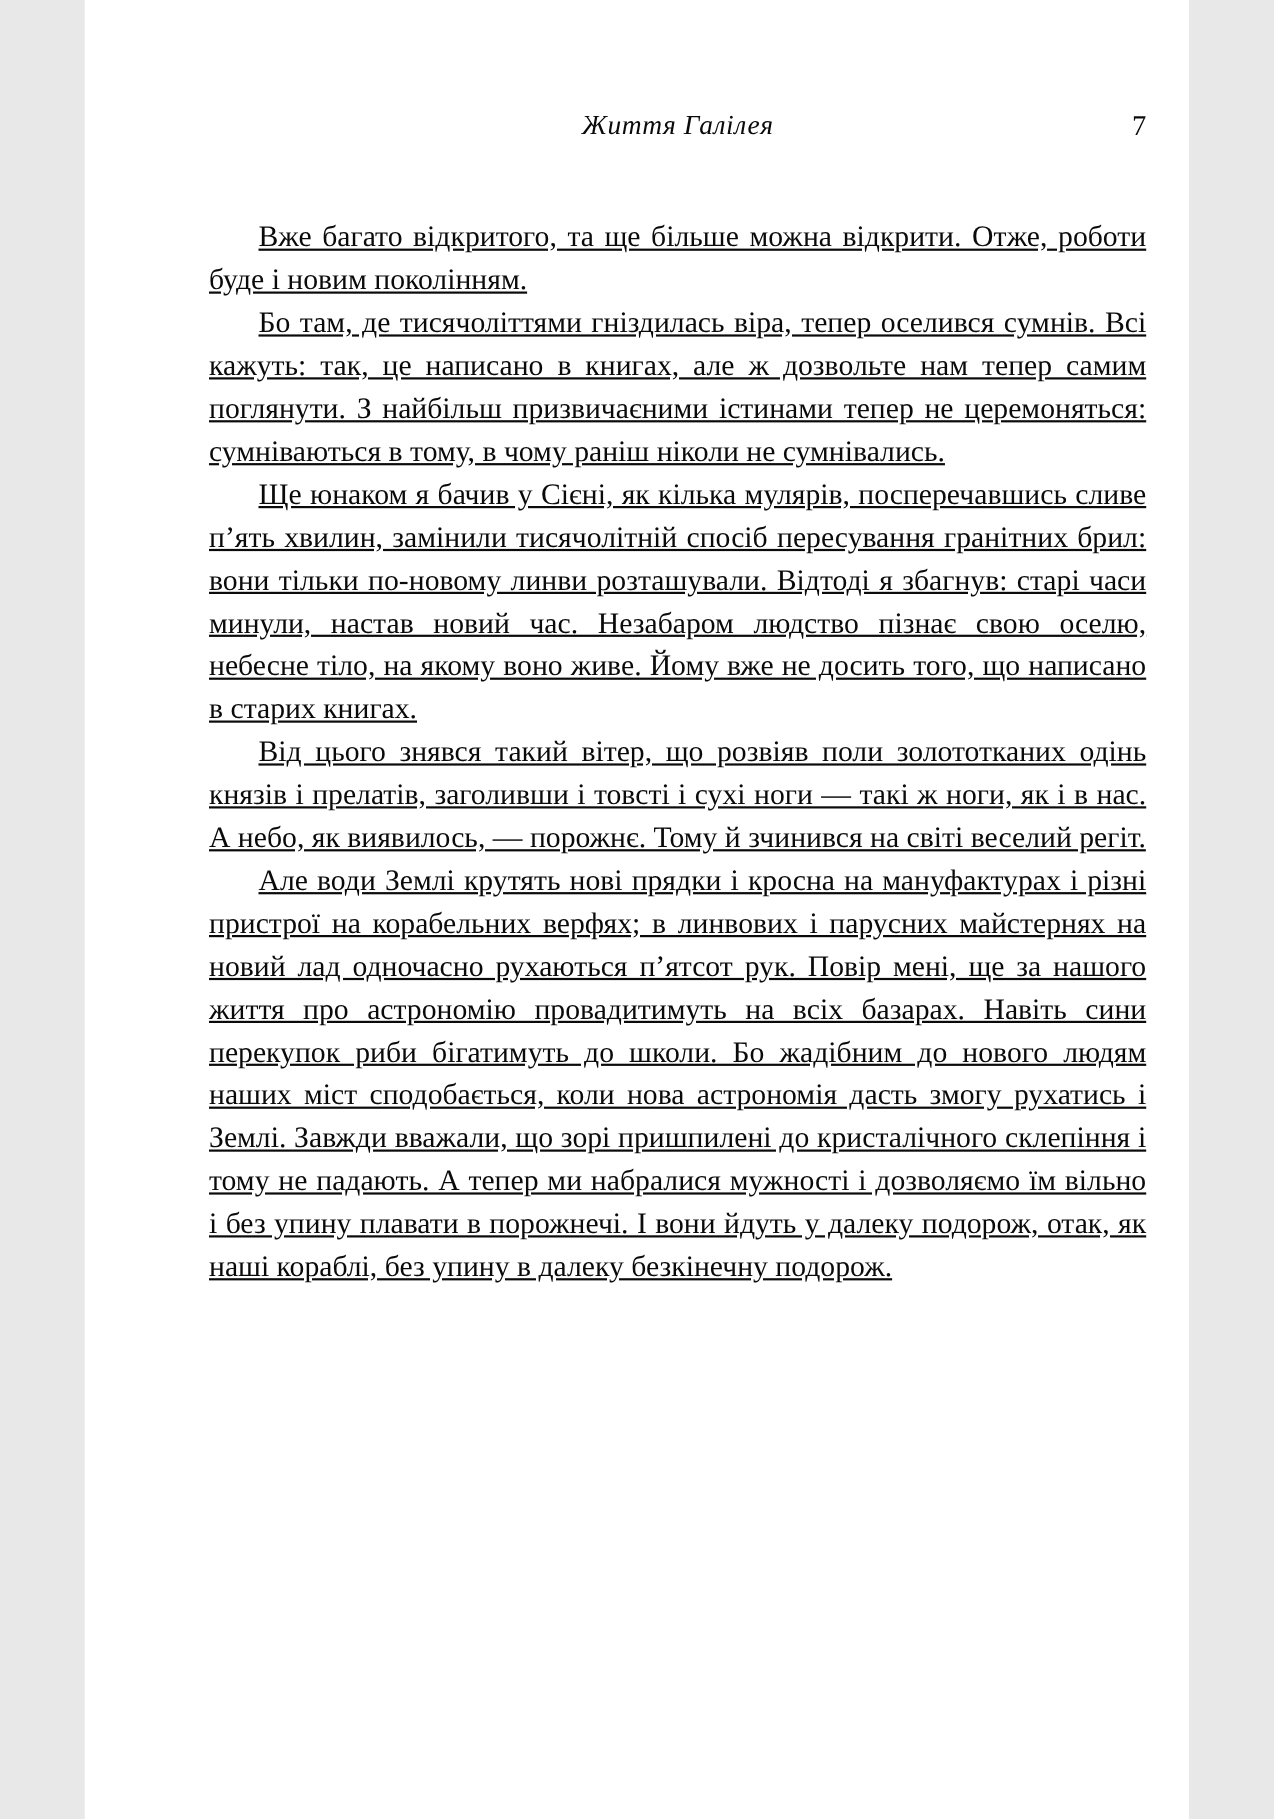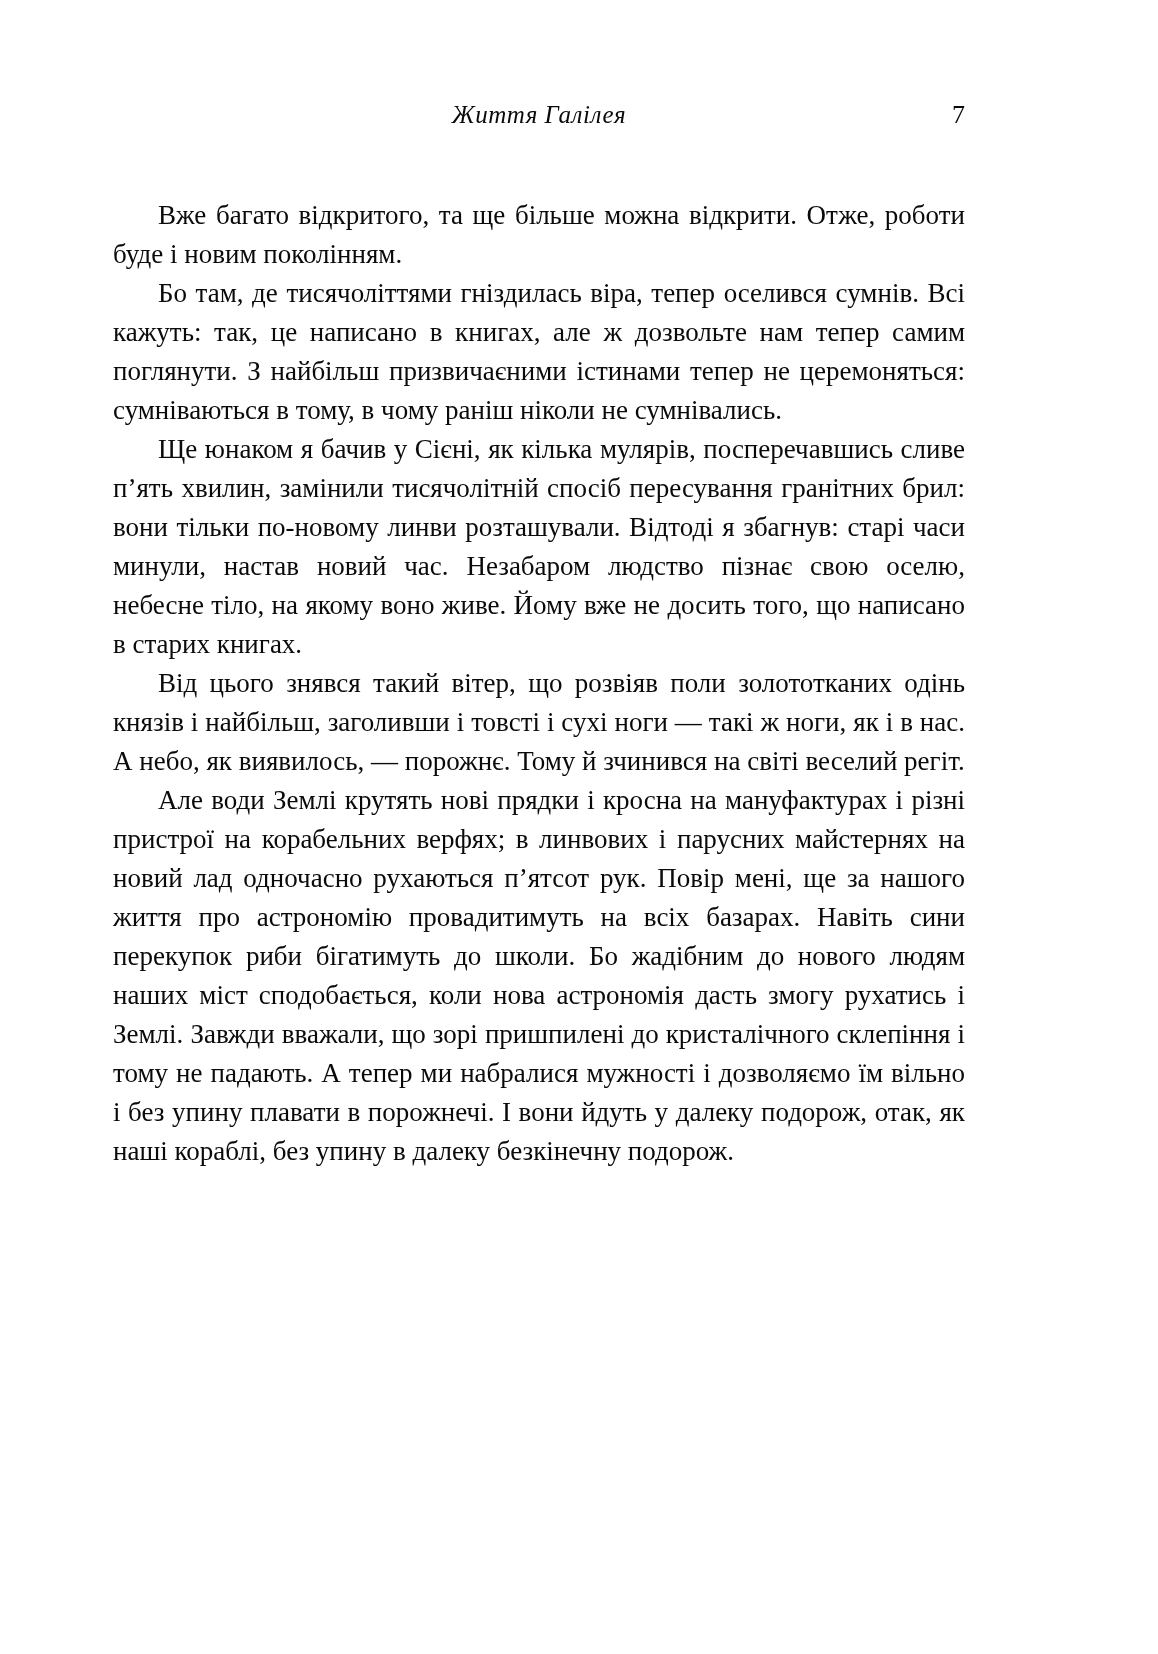--- a/index.html
+++ b/index.html
@@ -2,21 +2,21 @@
 <html lang="uk"><head>
 <meta charset="utf-8">
 <style>
   html, body {
     margin: 0;
     padding: 0;
     background: #e8e8e8;
   }
   .page {
     position: relative;
-    width: 1158px;
+    width: 1004px;
     height: 1654px;
     margin: 0 auto;
     background: #ffffff;
     color: #0a0a0a;
     font-family: "Liberation Serif", "DejaVu Serif", serif;
     overflow: hidden;
     box-sizing: border-box;
   }
   .running-header {
     position: absolute;
@@ -47,34 +47,35 @@
     width: 852px;
     font-size: 27px;
     line-height: 39px;
     text-align: justify;
     text-justify: inter-word;
   }
   .para {
     margin: 0;
     padding: 0;
     text-indent: 45px;
+    text-decoration: underline;
   }
 </style>
 </head>
 <body>
 
 <div class="page">
 
   <div class="running-header">
     <span class="running-title">Життя Галілея</span>
     <span class="page-number">7</span>
   </div>
 
   <div class="body-text">
 
   <p class="para">Вже багато відкритого, та ще більше можна відкрити. Отже, роботи буде і новим поколінням.</p>
       <p class="para">Бо там, де тисячоліттями гніздилась віра, тепер оселився сумнів. Всі кажуть: так, це написано в книгах, але ж дозвольте нам тепер самим поглянути. З найбільш призвичаєними істинами тепер не церемоняться: сумніваються в тому, в чому раніш ніколи не сумнівались.</p>
       <p class="para">Ще юнаком я бачив у Сієні, як кілька мулярів, посперечавшись сливе п’ять хвилин, замінили тисячолітній спосіб пересування гранітних брил: вони тільки по-новому линви розташували. Відтоді я збагнув: старі часи минули, настав новий час. Незабаром людство пізнає свою оселю, небесне тіло, на якому воно живе. Йому вже не досить того, що написано в старих книгах.</p>
-      <p class="para">Від цього знявся такий вітер, що розвіяв поли золототканих одінь князів і найбільш, заголивши і товсті і сухі ноги — такі ж ноги, як і в нас. А небо, як виявилось, — порожнє. Тому й зчинився на світі веселий регіт.</p>
+      <p class="para">Від цього знявся такий вітер, що розвіяв поли золототканих одінь князів і прелатів, заголивши і товсті і сухі ноги — такі ж ноги, як і в нас. А небо, як виявилось, — порожнє. Тому й зчинився на світі веселий регіт.</p>
       <p class="para">Але води Землі крутять нові прядки і кросна на мануфактурах і різні пристрої на корабельних верфях; в линвових і парусних майстернях на новий лад одночасно рухаються п’ятсот рук. Повір мені, ще за нашого життя про астрономію провадитимуть на всіх базарах. Навіть сини перекупок риби бігатимуть до школи. Бо жадібним до нового людям наших міст сподобається, коли нова астрономія дасть змогу рухатись і Землі. Завжди вважали, що зорі пришпилені до кристалічного склепіння і тому не падають. А тепер ми набралися мужності і дозволяємо їм вільно і без упину плавати в порожнечі. І вони йдуть у далеку подорож, отак, як наші кораблі, без упину в далеку безкінечну подорож.</p>
     </div>
 
 </div>
 
 </body></html>

